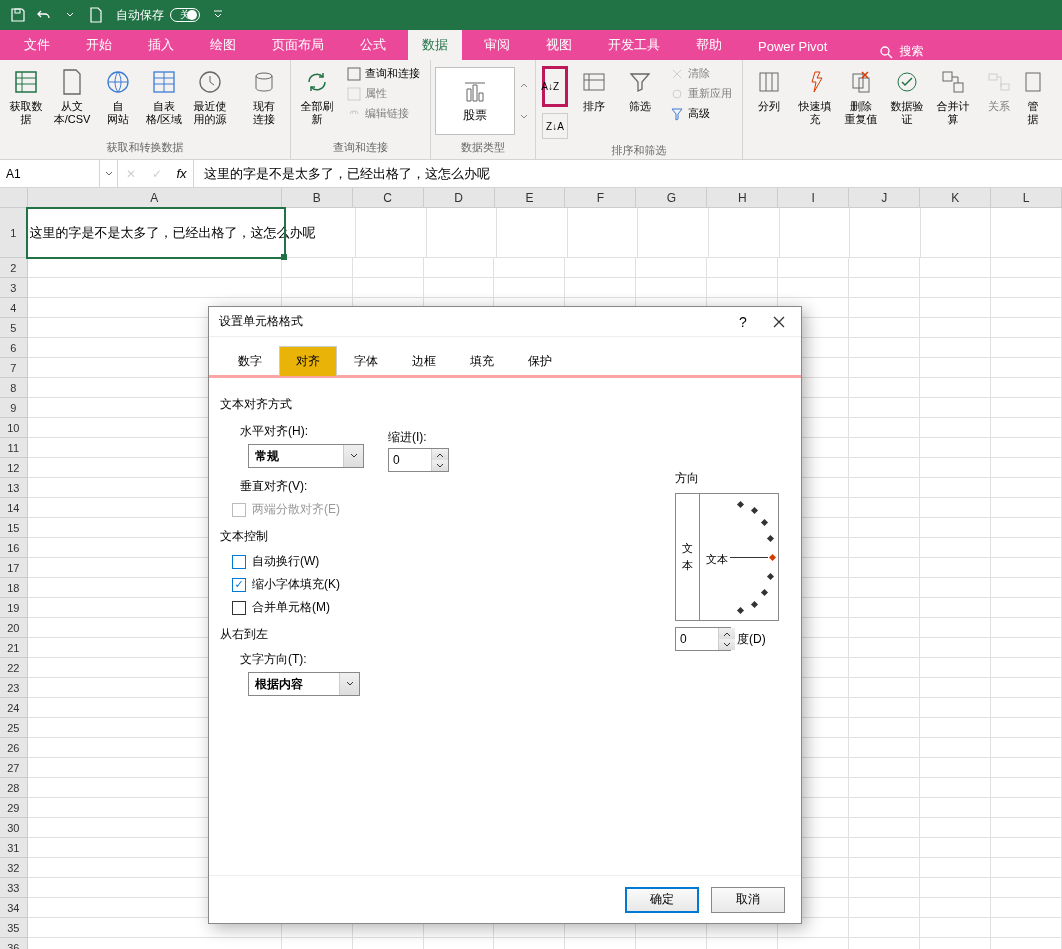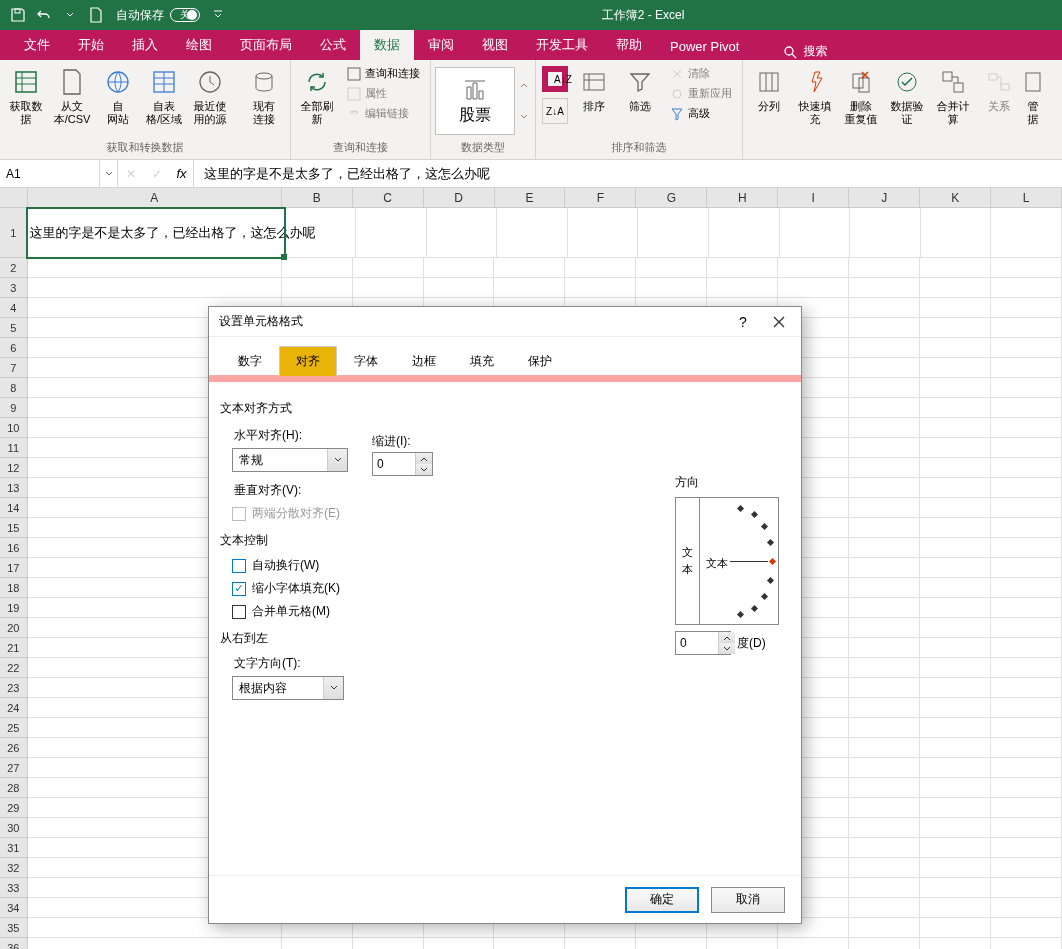--- a/index.html
+++ b/index.html
@@ -8,37 +8,37 @@
 
 .titlebar { background: #217346; height: 30px; display: flex; align-items: center; color: #fff; padding: 0 6px; }
 .titlebar .qat { display: flex; gap: 2px; align-items: center; }
 .titlebar .qat-item { width: 24px; height: 24px; display: flex; align-items: center; justify-content: center; cursor: pointer; }
 .titlebar .autosave { display: flex; align-items: center; gap: 6px; font-size: 12px; margin-left: 8px; }
 .titlebar .switch { display: inline-block; width: 30px; height: 14px; border: 1px solid #fff; border-radius: 8px; position: relative; }
 .titlebar .switch::after { content: ""; position: absolute; right: 2px; top: 1px; width: 10px; height: 10px; background: #fff; border-radius: 50%; }
 .titlebar .title-text { flex: 1; text-align: center; font-size: 12px; }
 
 
-.ribbon-tabs { background: #be185d; height: 30px; display: flex; align-items: flex-end; padding: 0 10px; }
+.ribbon-tabs { background: #ec4899; height: 30px; display: flex; align-items: flex-end; padding: 0 10px; gap: 8px; }
 .ribbon-tab { color: #fff; padding: 6px 14px; font-size: 13px; cursor: pointer; }
 .ribbon-tab.active { background: #f3f2f1; color: #217346; }
 .ribbon-search { display: flex; align-items: center; gap: 6px; color: #fff; padding: 0 10px; margin-left: 20px; }
 
 
 .ribbon { background: #f3f2f1; height: 100px; border-bottom: 1px solid #d4d4d4; display: flex; }
 .ribbon-group { display: flex; flex-direction: column; border-right: 1px solid #d4d4d4; }
 .ribbon-group-body { flex: 1; display: flex; align-items: flex-start; padding: 4px 4px 0; gap: 2px; }
 .ribbon-group-label { font-size: 11px; text-align: center; color: #666; padding: 2px 0 4px; }
 .big-btn { display: flex; flex-direction: column; align-items: center; justify-content: flex-start; width: 44px; height: 72px; padding: 2px; cursor: pointer; font-size: 11px; text-align: center; line-height: 1.2; }
 .big-btn .icon-box { width: 32px; height: 32px; display: flex; align-items: center; justify-content: center; margin-bottom: 2px; }
 .big-btn.disabled { opacity: 0.5; }
 .small-btn-col { display: flex; flex-direction: column; gap: 1px; }
 .small-btn { display: flex; align-items: center; gap: 4px; padding: 2px 6px; font-size: 11px; cursor: pointer; white-space: nowrap; }
 .small-btn.disabled { opacity: 0.5; }
-.stock-box { border: 1px solid #c0c0c0; width: 80px; height: 68px; display: flex; flex-direction: column; align-items: center; justify-content: center; background: #fff; cursor: pointer; font-size: 16px; }
+.stock-box { border: 1px solid #c0c0c0; width: 80px; height: 68px; display: flex; flex-direction: column; align-items: center; justify-content: center; background: #fff; cursor: pointer; font-size: 12px; }
 
 
 .formula-bar { height: 28px; border-bottom: 1px solid #d4d4d4; display: flex; align-items: stretch; background: #fff; }
 .name-box { width: 100px; border-right: 1px solid #d4d4d4; display: flex; align-items: center; padding: 0 6px; font-size: 12px; }
 .name-box-arrow { width: 18px; border-right: 1px solid #d4d4d4; display: flex; align-items: center; justify-content: center; }
 .fb-btn { width: 26px; display: flex; align-items: center; justify-content: center; color: #888; cursor: pointer; }
 .fb-btn.disabled { opacity: 0.4; }
 .fx-label { width: 24px; display: flex; align-items: center; justify-content: center; font-style: italic; font-size: 13px; border-right: 1px solid #d4d4d4; }
 .formula-input { flex: 1; border: none; padding: 0 10px; font-size: 13px; outline: none; }
 
@@ -59,27 +59,27 @@
 .row1 .row-h { line-height: 50px; }
 .row1 .cell { line-height: 50px; font-size: 13px; }
 .selected-cell { outline: 2px solid #217346; outline-offset: -1px; position: relative; }
 .selected-cell::after { content: ""; position: absolute; right: -3px; bottom: -3px; width: 6px; height: 6px; background: #217346; }
 
 
 .dialog { position: absolute; left: 208px; top: 306px; width: 594px; height: 618px; background: #fff; border: 1px solid #888; box-shadow: 4px 4px 16px rgba(0,0,0,0.3); display: flex; flex-direction: column; }
 .dlg-title { height: 30px; display: flex; align-items: center; justify-content: space-between; padding: 0 10px; font-size: 12px; border-bottom: 1px solid #eee; }
 .dlg-title-btns { display: flex; gap: 12px; }
 .dlg-title-btn { width: 24px; height: 24px; display: flex; align-items: center; justify-content: center; cursor: pointer; font-size: 14px; }
-.dlg-tabs { display: flex; padding: 8px 12px 0; border-bottom: 7px solid #fca5a5; }
+.dlg-tabs { display: flex; padding: 8px 12px 0; border-bottom: 3px solid #fca5a5; }
 .dlg-tab { padding: 6px 16px; font-size: 12px; cursor: pointer; border: 1px solid transparent; border-bottom: none; position: relative; top: 1px; }
 .dlg-tab.active { border-color: #ccc; background: #eab308; }
 .dlg-body { flex: 1; padding: 14px 11px; font-size: 12px; overflow: auto; }
 .section-label { margin: 4px 0 8px; }
-.field-row { display: flex; align-items: flex-end; gap: 12px; margin: 4px 0 4px 12px; }
-.field-label { margin: 2px 0 2px 14px; }
+.field-row { display: flex; align-items: flex-end; gap: 12px; margin: 4px 0 4px 28px; font-weight: bold; }
+.field-label { margin: 2px 0 2px 20px; }
 .select { display: flex; align-items: center; border: 1px solid #888; height: 24px; background: #fff; padding: 0 0 0 6px; cursor: pointer; }
 .select .sel-arrow { width: 20px; height: 22px; background: linear-gradient(#f0f0f0,#ddd); border-left: 1px solid #ccc; display: flex; align-items: center; justify-content: center; margin-left: auto; }
 .spinner { display: flex; border: 1px solid #888; height: 24px; }
 .spinner input { border: none; width: 42px; padding: 0 4px; font-size: 12px; outline: none; }
 .spinner .spin-btns { display: flex; flex-direction: column; border-left: 1px solid #ccc; }
 .spinner .spin-btn { width: 16px; height: 11px; background: linear-gradient(#f0f0f0,#ddd); display: flex; align-items: center; justify-content: center; cursor: pointer; }
 .checkbox-row { display: flex; align-items: center; gap: 6px; margin: 6px 0 6px 12px; }
 .checkbox { width: 14px; height: 14px; border: 1px solid #333; display: flex; align-items: center; justify-content: center; cursor: pointer; }
 .checkbox.highlighted { border-color: #0078d4; }
 .checkbox.checked::after { content: "✓"; font-size: 11px; color: #0078d4; }
@@ -129,21 +129,20 @@
   <div class="autosave">
     <span>自动保存</span>
     <span class="switch"></span>
     <span style="font-size:10px; margin-left:-26px; color:#fff;">关</span>
   </div>
   <div class="qat-item" style="margin-left:16px;">
     <svg width="10" height="10" viewBox="0 0 10 10">
         <path d="M1 1h8M2 4l3 3 3-3" fill="none" stroke="#fff"></path>
       </svg>
   </div>
-  <div class="title-text">工作簿2 - Excel</div>
 </div>
 
 <div class="ribbon-tabs">
   <div class="ribbon-tab">文件</div>
   <div class="ribbon-tab">开始</div>
   <div class="ribbon-tab">插入</div>
   <div class="ribbon-tab">绘图</div>
   <div class="ribbon-tab">页面布局</div>
   <div class="ribbon-tab">公式</div>
   <div class="ribbon-tab active">数据</div>
@@ -280,21 +279,21 @@
             <path d="M2 3l3 3 3-3" fill="none" stroke="#888"></path>
           </svg>
       </div>
     </div>
     <div class="ribbon-group-label">数据类型</div>
   </div>
 
   <div class="ribbon-group">
     <div class="ribbon-group-body">
       <div style="display:flex; flex-direction:column; gap:6px; padding:2px;">
-        <div class="small-btn" style="border:6px solid #be185d; width:26px; height:26px; justify-content:flex-start;">
+        <div class="small-btn" style="border:3px solid #be185d; width:26px; height:41px; justify-content:flex-end;">
             <span style="font-size:10px;">A↓Z</span>
           </div>
         <div class="small-btn" style="border:1px solid #ccc; width:26px; height:26px; justify-content:center;">
             <span style="font-size:10px;">Z↓A</span>
           </div>
       </div>
       <div class="big-btn">
           <div class="icon-box">
             <svg width="26" height="26" viewBox="0 0 26 26">
               <rect x="3" y="5" width="20" height="16" fill="none" stroke="#666"></rect>

